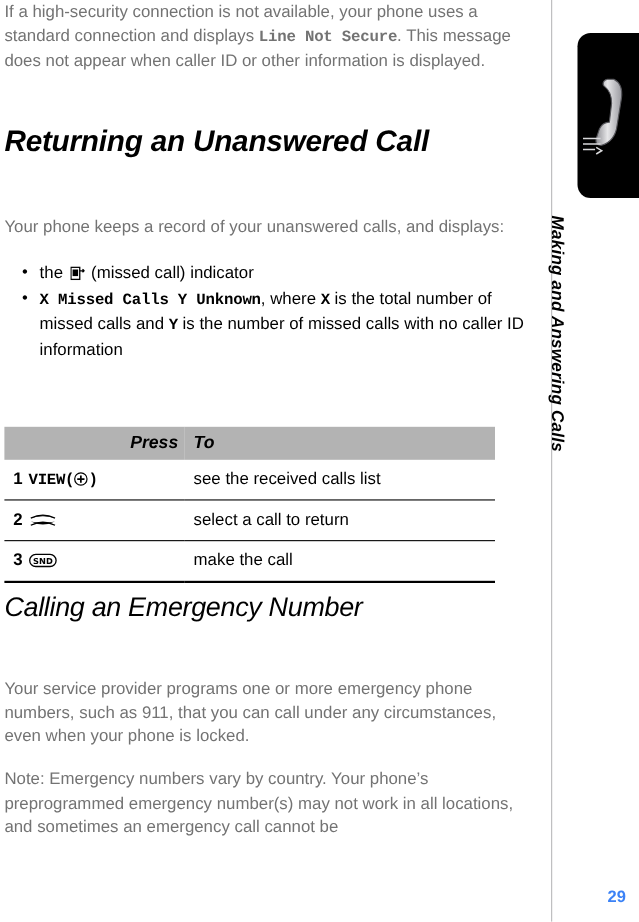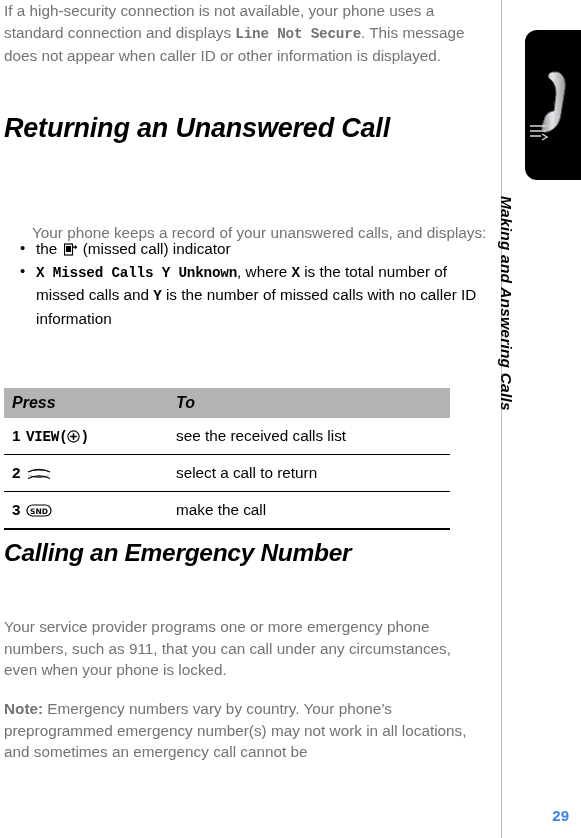--- a/index.html
+++ b/index.html
@@ -116,23 +116,22 @@
     font-size: 27px;
     line-height: 32px;
     font-weight: bold;
     font-style: italic;
     letter-spacing: -0.2px;
   }
 
   #unanswered-para {
     position: absolute;
     left: 4px;
-    top: 222px;
+    top: 196px;
     width: 480px;
-    margin-left: 28px;
   }
 
   ul.bullets {
     position: absolute;
     left: 4px;
     top: 238px;
     width: 490px;
     margin: 0;
     padding: 0;
     list-style: none;
@@ -172,21 +171,21 @@
   table.keytable thead th {
     background: #b3b3b3;
     color: #000;
     text-align: left;
     font-weight: bold;
     font-style: italic;
     font-size: 16px;
     padding: 4px 6px 4px 8px;
     height: 22px;
   }
-  table.keytable thead th.col-press { width: 150px; }
+  table.keytable thead th.col-press { width: 150px; text-align: right; }
   table.keytable tbody td {
     border-bottom: 1px solid #000;
     padding: 5px 6px 5px 8px;
     vertical-align: middle;
     height: 26px;
   }
   table.keytable tbody tr:last-child td {
     border-bottom: 2px solid #000;
   }
   td.step-cell {
@@ -223,39 +222,39 @@
   }
 
   h2.sec-title2 {
     position: absolute;
     left: 4px;
     top: 538px;
     width: 480px;
     margin: 0;
     font-size: 24.5px;
     line-height: 30px;
-    font-weight: bold;
+    font-weight: normal;
     font-style: italic;
     letter-spacing: -0.3px;
   }
 
   #emergency-para {
     position: absolute;
     left: 4px;
     top: 616px;
     width: 480px;
   }
   #note-para {
     position: absolute;
     left: 4px;
     top: 698px;
     width: 486px;
   }
   .note-label {
-    font-weight: bold;
+    font-weight: normal;
     text-align: right;
   }
 </style>
 </head>
 <body>
 
 <div class="content">
 
   <p class="body-text para" id="intro-para"><span>If a high-security connection is not available, your phone uses a standard connection and displays </span><span class="mono">Line Not Secure</span><span>. This message does not appear when caller ID or other information is displayed.</span></p>
 

